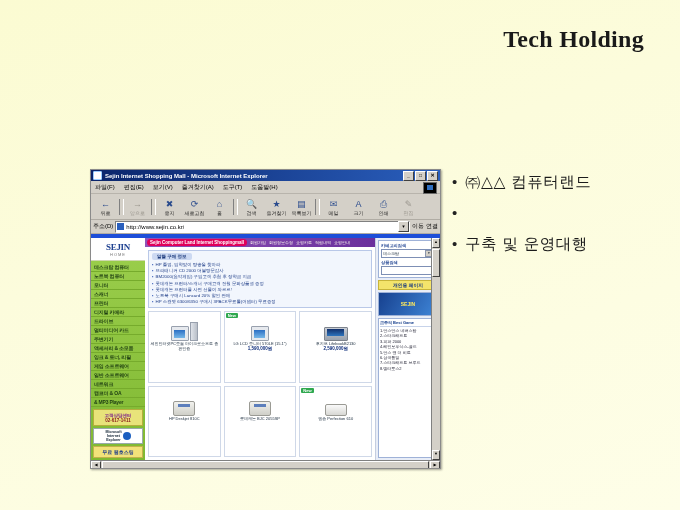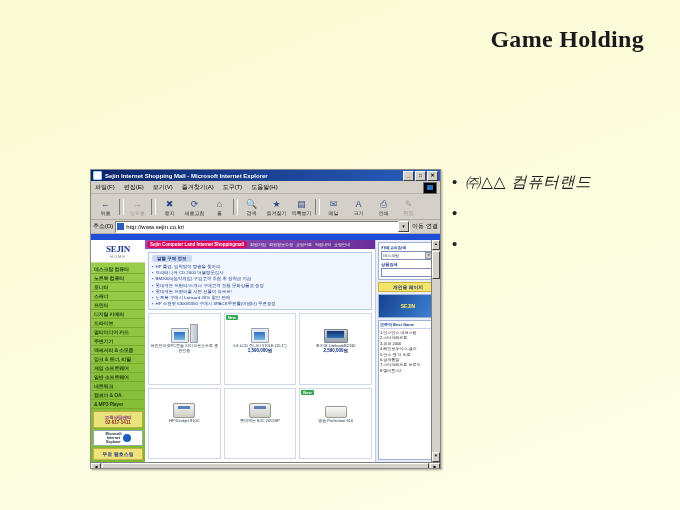--- a/index.html
+++ b/index.html
@@ -23,21 +23,21 @@
     text-align:center;font-size:25px;color:#111;
     letter-spacing:1px;
     font-family:"DejaVu Sans","Liberation Sans",sans-serif;
   }
 
   
   .bullets{position:absolute;left:452px;top:172px;width:215px;}
   .bullet{display:flex;align-items:flex-start;margin-bottom:11px;}
   .bullet .dot{width:13px;flex:0 0 13px;font-size:15px;line-height:20px;color:#222;}
   .bullet .btxt{font-size:15.5px;line-height:20px;color:#1b1b1b;
-    font-family:"DejaVu Sans","Liberation Sans",sans-serif;letter-spacing:.5px;font-style:italic;}
+    font-family:"DejaVu Sans","Liberation Sans",sans-serif;letter-spacing:.5px;}
 
   
   .browser{
     position:absolute;left:90px;top:169px;width:349px;height:298px;
     background:#d4d0c8;border:1px solid #8a8a8a;
     box-shadow:1px 1px 2px rgba(0,0,0,.35);
     font-size:5px;color:#000;overflow:hidden;
   }
   .titlebar{
     height:11px;background:linear-gradient(90deg,#0a246a,#2a5fbd);
@@ -75,21 +75,21 @@
     padding-left:1px;gap:2px;}
   .addrbox .eico{width:7px;height:7px;background:#2a5fbd;flex:0 0 7px;}
   .addrbox .aurl{font-size:6px;color:#000;white-space:nowrap;overflow:hidden;}
   .addrbox .drop{margin-left:auto;width:9px;height:9px;background:#d4d0c8;
     border:1px solid #fff;border-right-color:#404040;border-bottom-color:#404040;
     font-size:5px;text-align:center;line-height:8px;}
   .gobtn{font-size:6px;white-space:nowrap;}
 
   
   .viewport{position:relative;height:222px;background:#7f1d1d;display:flex;overflow:hidden;
-    border-top:6px solid #1d4ed8;}
+    border-top:4px solid #1d4ed8;}
 
   
   .lcol{width:54px;flex:0 0 54px;background:#8ec63f;
     background:linear-gradient(#9ccf4d,#7fb832);display:flex;flex-direction:column;}
   .logo-box{height:26px;background:#fff;border-bottom:1px solid #cfd8b0;
     display:flex;flex-direction:column;align-items:center;justify-content:center;}
   .logo-box .lg1{font-size:9px;font-weight:bold;color:#1c3f8f;letter-spacing:-.3px;
     font-family:"Liberation Serif",serif;}
   .logo-box .lg2{font-size:4px;color:#777;letter-spacing:1px;}
   .lmenu{flex:1;padding-top:2px;}
@@ -193,33 +193,34 @@
     border-bottom-color:#fff;display:flex;align-items:center;padding:0 2px;}
   .statusbar .s1{flex:1;}
   .statusbar .s2{width:22px;}
   .statusbar .s3{width:56px;gap:2px;}
 </style>
 </head>
 <body>
 
 <div class="slide">
 
-  <div class="corp-title">Game Holding</div>
+  <div class="corp-title">Tech Holding</div>
 
 
   <div class="bullets">
     <div class="bullet">
       <span class="dot">•</span>
       <span class="btxt">㈜△△ 컴퓨터랜드</span>
     </div>
     <div class="bullet">
       <span class="dot">•</span>
     </div>
     <div class="bullet">
       <span class="dot">•</span>
+      <span class="btxt">구축 및 운영대행</span>
     </div>
   </div>
 
   <div class="browser">
 
     <div class="titlebar">
       <span class="ie-ico"></span>
       <span class="tb-text">Sejin Internet Shopping Mall - Microsoft Internet Explorer</span>
       <span class="winbtns">
         <span>_</span>

